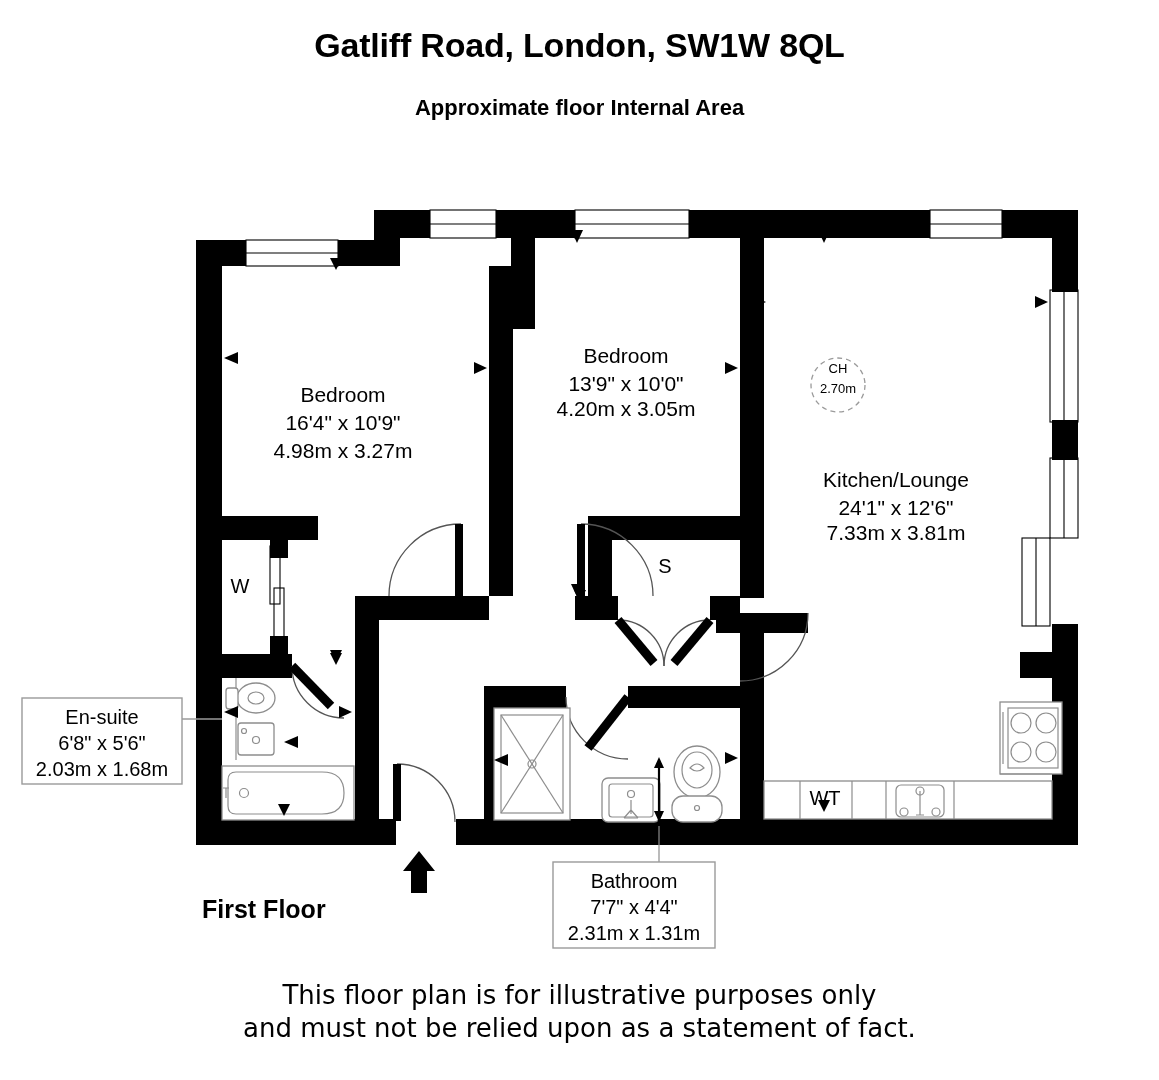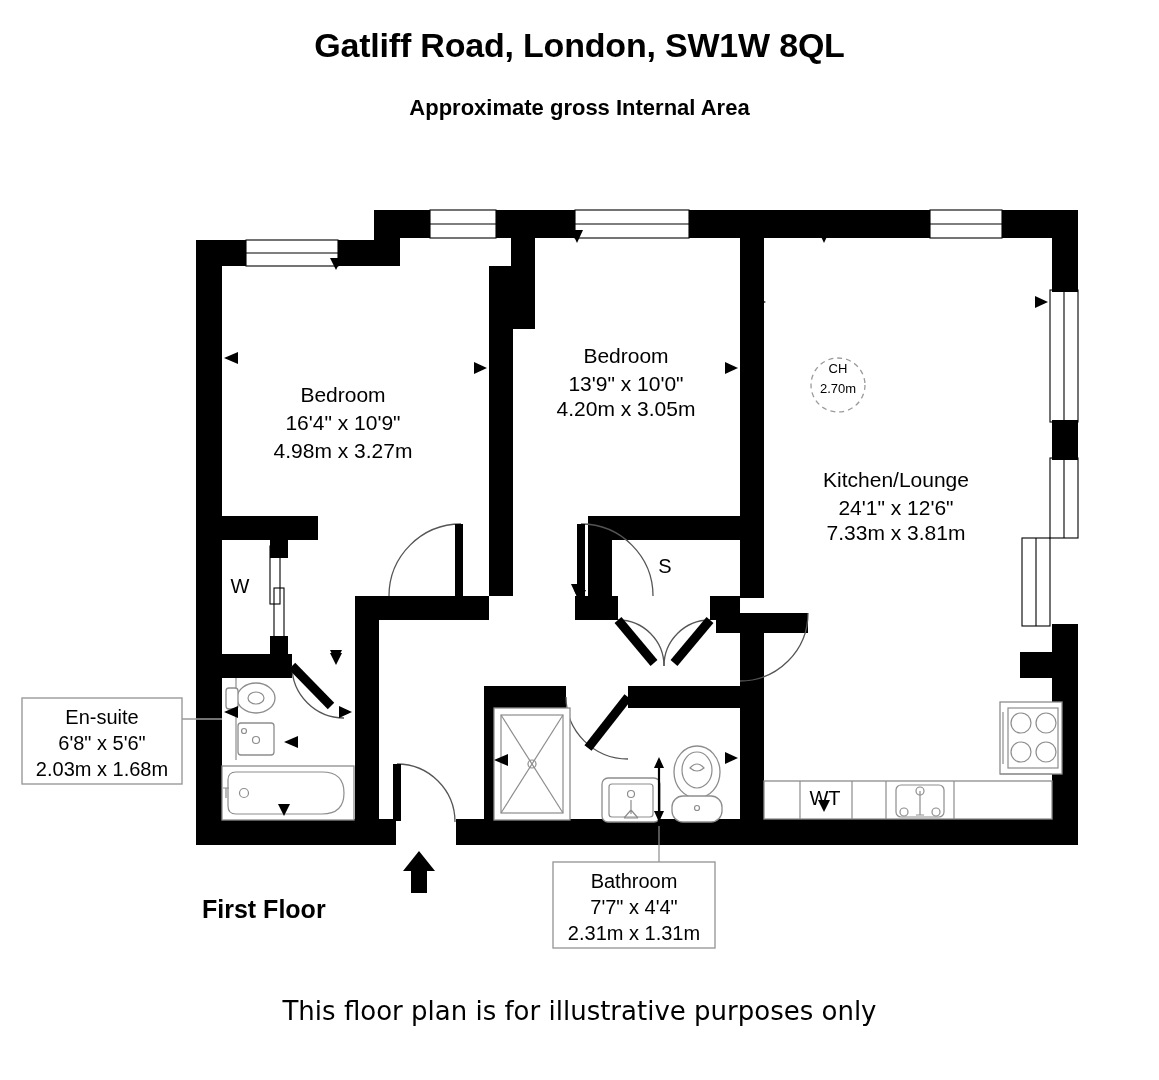--- a/index.html
+++ b/index.html
@@ -1,21 +1,21 @@
 <!DOCTYPE html>
 <html><head>
 <meta charset="utf-8">
 <style>
   html,body{margin:0;padding:0;background:#fff;}
   body{width:1159px;height:1080px;font-family:"Liberation Sans",sans-serif;color:#000;overflow:hidden;position:relative;}
   .page{position:relative;width:1159px;height:1080px;}
   #title{position:absolute;left:0;top:26px;width:1159px;text-align:center;font-size:34px;font-weight:bold;letter-spacing:-0.2px;}
   #sub1{position:absolute;left:0;top:95px;width:1159px;text-align:center;font-size:22px;font-weight:bold;}
   #sub2{position:absolute;left:0;top:127px;width:1159px;text-align:center;font-size:22px;font-weight:bold;}
-  #footer1{position:absolute;left:0;top:980px;width:1159px;text-align:center;font-size:26px;font-family:"DejaVu Sans",sans-serif;margin-top:16px;}
+  #footer1{position:absolute;left:0;top:980px;width:1159px;text-align:center;font-size:26px;font-family:"DejaVu Sans",sans-serif;}
   #footer2{position:absolute;left:0;top:1013px;width:1159px;text-align:center;font-size:26px;font-family:"DejaVu Sans",sans-serif;}
   #plan{position:absolute;left:0;top:0;width:1159px;height:1080px;}
   .rmlbl{font-family:"Liberation Sans",sans-serif;font-size:21px;fill:#000;}
   .rmlbl-s{font-family:"Liberation Sans",sans-serif;font-size:20px;fill:#000;}
   .chtxt{font-family:"Liberation Sans",sans-serif;font-size:13px;fill:#000;}
   .flr{font-family:"Liberation Sans",sans-serif;font-size:25px;font-weight:bold;fill:#000;}
   .wall{fill:#000;}
   .glass{fill:none;stroke:#000;stroke-width:1.1;}
   .fix{fill:#fff;stroke:#8d8d8d;stroke-width:1.3;}
   .fixl{fill:none;stroke:#8d8d8d;stroke-width:1.2;}
@@ -23,21 +23,21 @@
   .cbox{fill:#fff;stroke:#9a9a9a;stroke-width:1.4;}
   .lead{stroke:#9a9a9a;stroke-width:1.3;fill:none;}
   .dash{fill:none;stroke:#9a9a9a;stroke-width:1.3;stroke-dasharray:5 4;}
 </style>
 </head>
 <body>
 
 <div class="page">
 
   <div id="title">Gatliff Road, London, SW1W 8QL</div>
-  <div id="sub1">Approximate gross Internal Area</div>
+  <div id="sub1">Approximate floor Internal Area</div>
 
   <svg id="plan" viewBox="0 0 1159 1080">
 
     <g>
 
       <g>
         <rect class="glass" x="246" y="240" width="92" height="26"></rect>
         <line class="glass" x1="246" y1="253" x2="338" y2="253"></line>
       </g>
 
@@ -284,14 +284,15 @@
       <rect class="cbox" x="553" y="862" width="162" height="86"></rect>
       <text class="rmlbl-s" x="634" y="888" text-anchor="middle">Bathroom</text>
       <text class="rmlbl-s" x="634" y="914" text-anchor="middle">7'7" x 4'4"</text>
       <text class="rmlbl-s" x="634" y="940" text-anchor="middle">2.31m x 1.31m</text>
     </g>
 
     <text class="flr" x="202" y="918">First Floor</text>
   </svg>
 
   <div id="footer1">This floor plan is for illustrative purposes only</div>
+  <div id="footer2">and must not be relied upon as a statement of fact.</div>
 
 </div>
 
 </body></html>

